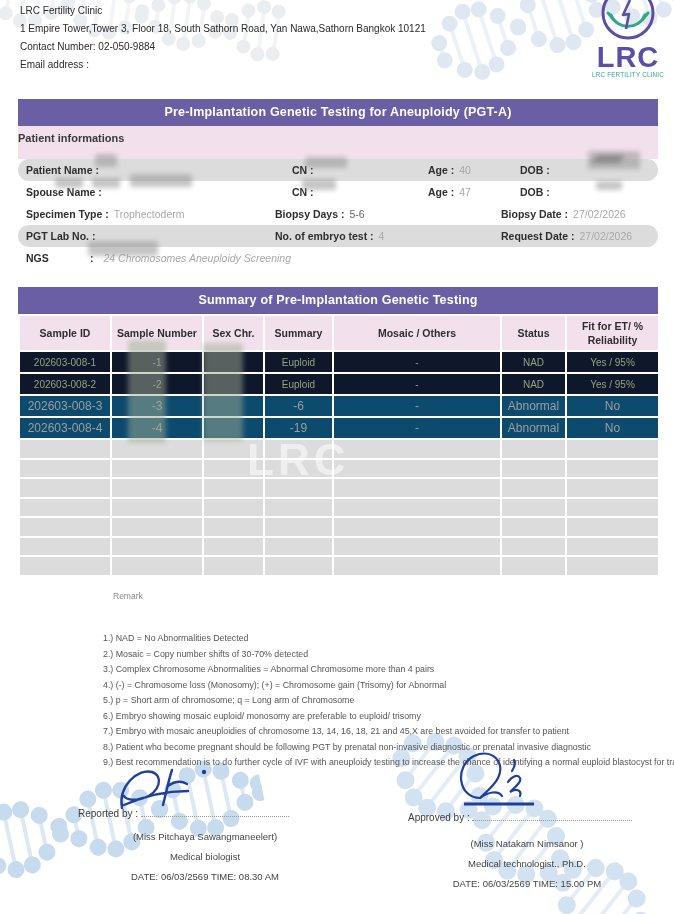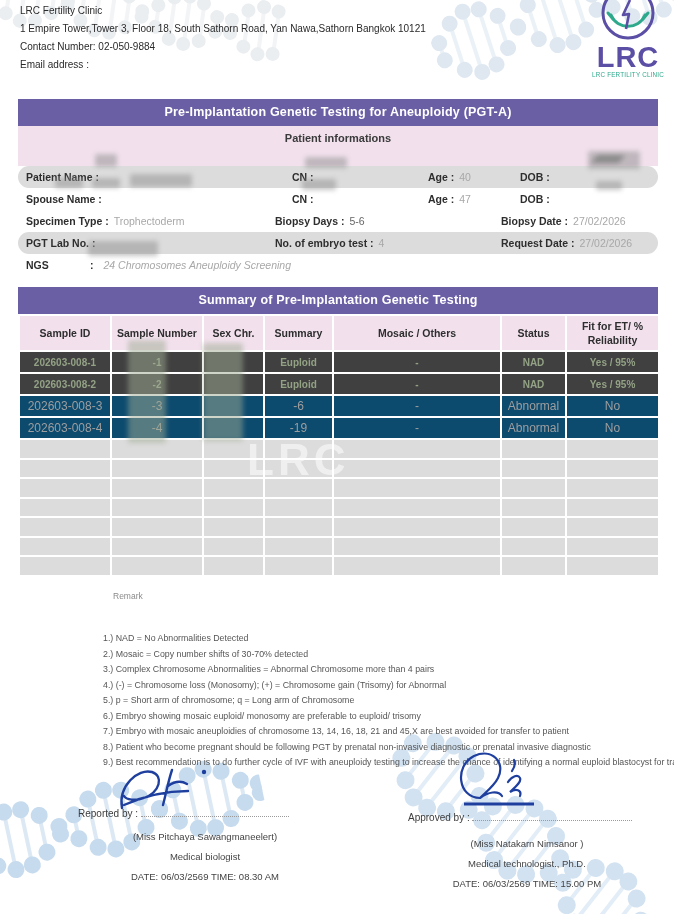--- a/index.html
+++ b/index.html
@@ -12,21 +12,21 @@
   .clinic-header div{margin-bottom:7px;}
 
   
   .logo{position:absolute;left:592px;top:0;width:72px;text-align:center;z-index:2;}
   .logo .acronym{font-size:29px;font-weight:bold;color:#5B4EA5;letter-spacing:1px;line-height:26px;margin-top:-3px;}
   .logo .tagline{font-size:6.3px;color:#2FA98C;letter-spacing:.2px;margin-top:1px;white-space:nowrap;}
 
   
   .title-bar{background:#6A5EA5;color:#fff;height:27px;line-height:27px;text-align:center;
              font-size:12.5px;font-weight:600;letter-spacing:.2px;}
-  .subtitle-bar{background:#F2E1ED;height:40px;line-height:24px;text-align:center;
+  .subtitle-bar{background:#F2E1ED;height:33px;line-height:24px;
              font-size:11px;font-weight:700;color:#3a3a3a;}
 
   
   .patient-table{position:absolute;left:18px;top:99px;width:640px;z-index:1;}
   .pi-row{height:22px;line-height:22px;font-size:10.5px;display:grid;border-radius:11px;}
   .pi-row.gray{background:#DCDCDC;}
   .pi-row.white{background:#ffffff;}
   .pi-row.type-a{grid-template-columns:274px 136px 92px 1fr;}
   .pi-row.type-b{grid-template-columns:257px 226px 1fr;}
   .pi-row .cell{padding-left:0;white-space:nowrap;overflow:hidden;}
@@ -34,21 +34,21 @@
   .lbl{font-weight:700;color:#2e2e2e;}
   .val{color:#a8a8a8;margin-left:5px;}
   .val.dark{color:#666;}
   .ngs-label{display:inline-block;width:64px;}
 
   
   .summary-wrap{position:absolute;left:18px;top:287px;width:640px;z-index:1;}
   table.summary{border-collapse:collapse;table-layout:fixed;width:640px;}
   table.summary th,table.summary td{border:2px solid #fff;padding:0;text-align:center;overflow:hidden;}
   table.summary th{background:#F2E1ED;font-size:10.5px;font-weight:700;color:#2e2e2e;height:34px;line-height:14px;}
-  tr.row-euploid td{background:#404040;color:#93A285;font-size:10px;height:20px;font-weight:bold;}
+  tr.row-euploid td{background:#0f172a;color:#93A285;font-size:10px;height:20px;}
   tr.row-abnormal td{background:#0c4a6e;color:#9e9e9e;font-size:12px;height:20px;}
   tr.row-empty td{background:#DCDCDC;height:17.5px;}
   .watermark{position:absolute;left:229px;top:148px;font-size:44px;font-weight:bold;
              color:rgba(255,255,255,.55);letter-spacing:4px;z-index:3;}
 
   
   .redact{position:absolute;z-index:4;background:rgba(150,150,150,.55);filter:blur(2.5px);border-radius:2px;}
   .redact.green{background:rgba(160,172,148,.5);}
   .redact .slash{position:absolute;left:6px;top:4px;width:28px;height:8px;background:#8a8a8a;transform:skewX(-40deg);}
 

